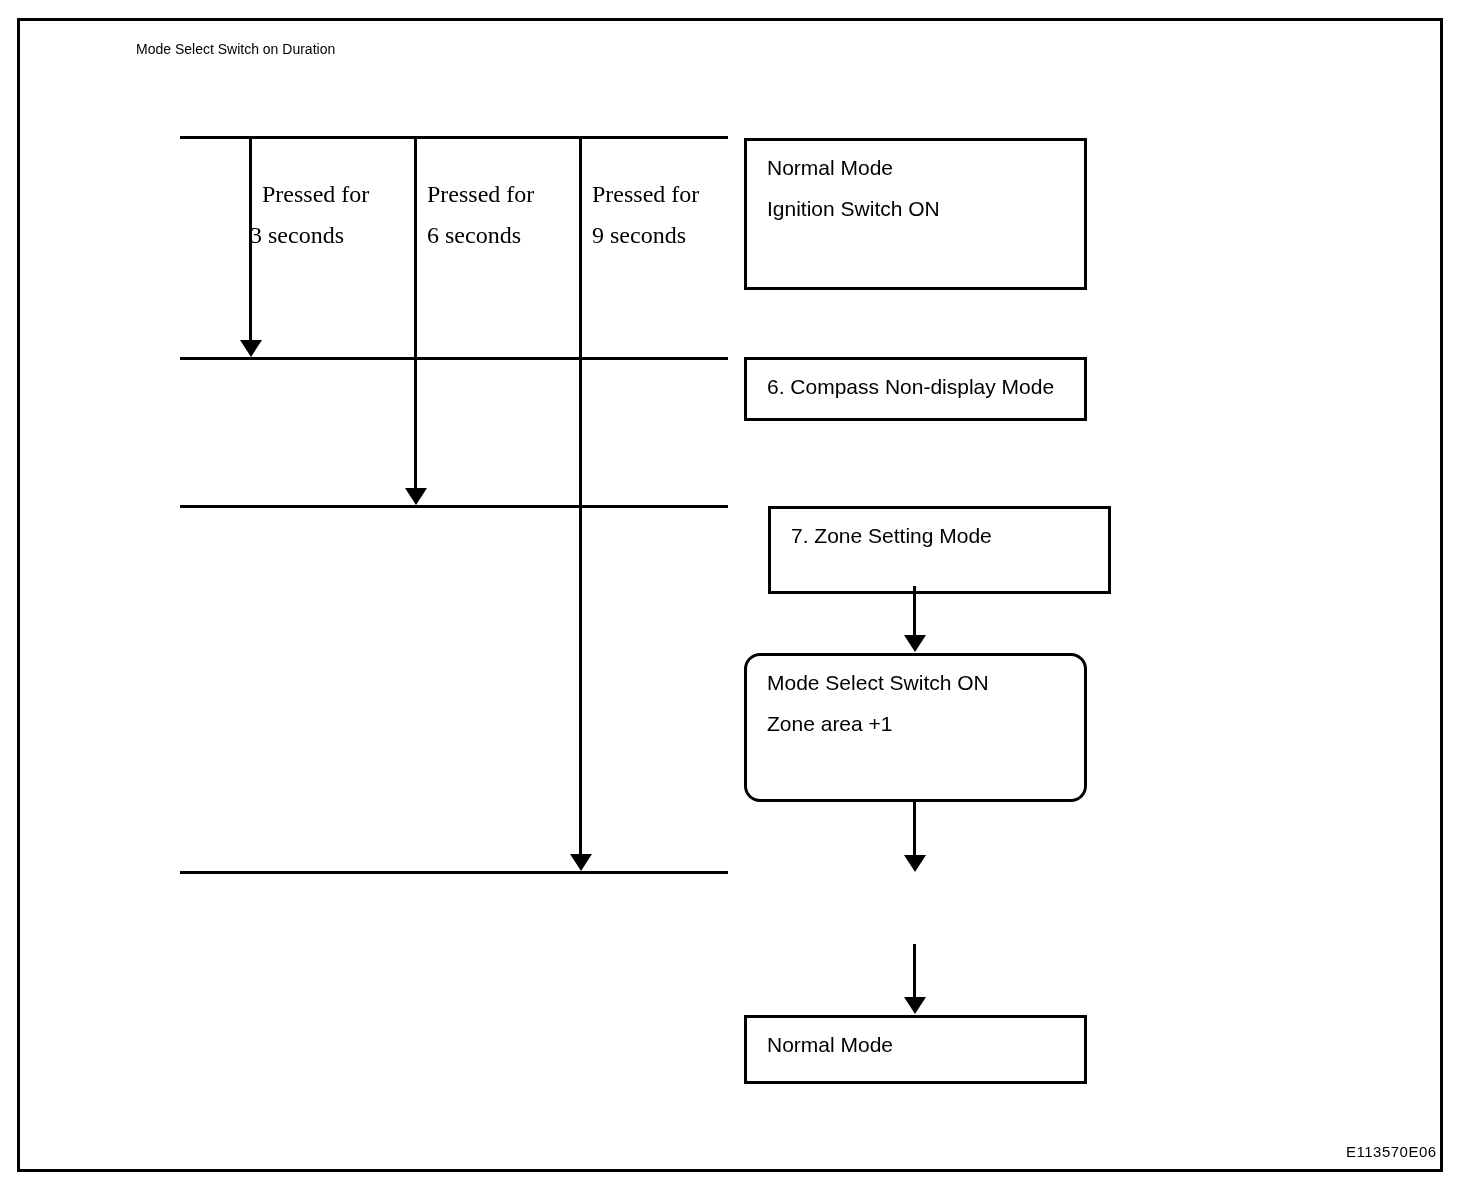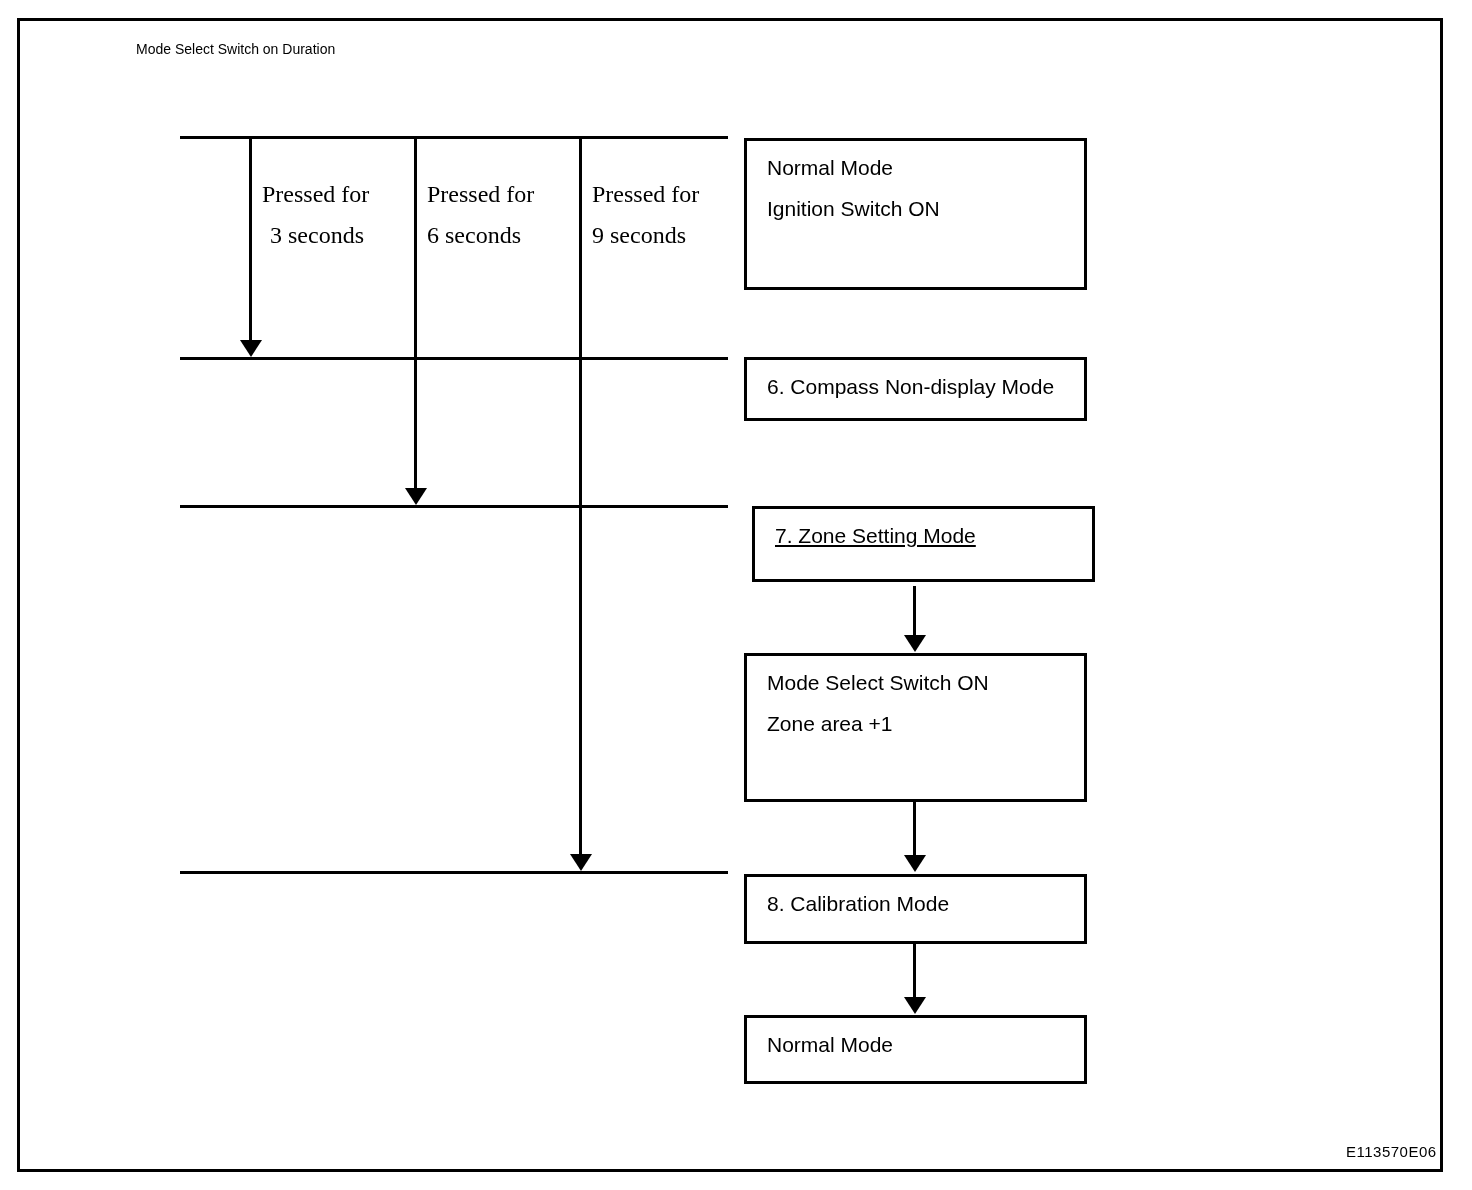--- a/index.html
+++ b/index.html
@@ -117,55 +117,52 @@
   <div class="vline" style="left:249px; top:136px; height:213px;"></div>
   <div class="arrow-head" style="left:240px; top:340px;"></div>
 
   <div class="vline" style="left:414px; top:136px; height:361px;"></div>
   <div class="arrow-head" style="left:405px; top:488px;"></div>
 
   <div class="vline" style="left:579px; top:136px; height:727px;"></div>
   <div class="arrow-head" style="left:570px; top:854px;"></div>
 
   <div class="duration-label" style="left:262px; top:174px;">Pressed for</div>
-  <div class="duration-label" style="left:270px; top:215px;">3 seconds</div>
+  <div class="duration-label" style="left:250px; top:215px;">3 seconds</div>
 
   <div class="duration-label" style="left:427px; top:174px;">Pressed for</div>
   <div class="duration-label" style="left:427px; top:215px;">6 seconds</div>
 
   <div class="duration-label" style="left:592px; top:174px;">Pressed for</div>
   <div class="duration-label" style="left:592px; top:215px;">9 seconds</div>
 
   <div class="mode-box" style="left:744px; top:138px; width:343px; height:152px;">
     <div class="line">Normal Mode</div>
     <div class="line">Ignition Switch ON</div>
   </div>
 
   <div class="mode-box" style="left:744px; top:357px; width:343px; height:64px;">
     <div class="line">6. Compass Non-display Mode</div>
   </div>
 
-  <div class="mode-box" style="left:752px; top:506px; width:343px; height:76px;text-decoration:underline;">
+  <div class="mode-box" style="left:768px; top:506px; width:343px; height:88px;">
     <div class="line">7. Zone Setting Mode</div>
   </div>
 
   <div class="connector" style="left:913px; top:586px; height:51px;"></div>
   <div class="arrow-head" style="left:904px; top:635px;"></div>
 
-  <div class="mode-box" style="left:744px; top:653px; width:343px; height:149px;">
+  <div class="mode-box" style="left:744px; top:653px; width:343px; height:149px;border-radius:16px;">
     <div class="line">Mode Select Switch ON</div>
     <div class="line">Zone area +1</div>
   </div>
 
   <div class="connector" style="left:913px; top:802px; height:55px;"></div>
   <div class="arrow-head" style="left:904px; top:855px;"></div>
 
-  <div class="mode-box" style="left:744px; top:874px; width:343px; height:70px;">
-    <div class="line">8. Calibration Mode</div>
-  </div>
 
   <div class="connector" style="left:913px; top:944px; height:55px;"></div>
   <div class="arrow-head" style="left:904px; top:997px;"></div>
 
   <div class="mode-box" style="left:744px; top:1015px; width:343px; height:69px;">
     <div class="line">Normal Mode</div>
   </div>
 
   <div class="ref-code" style="left:1346px; top:1143px;">E113570E06</div>
 

